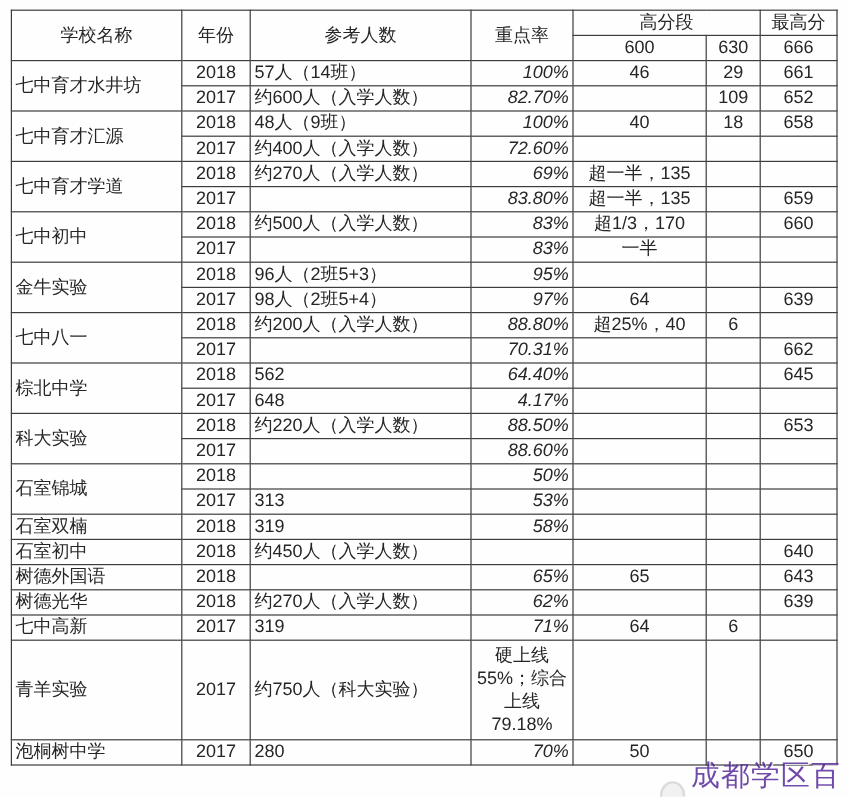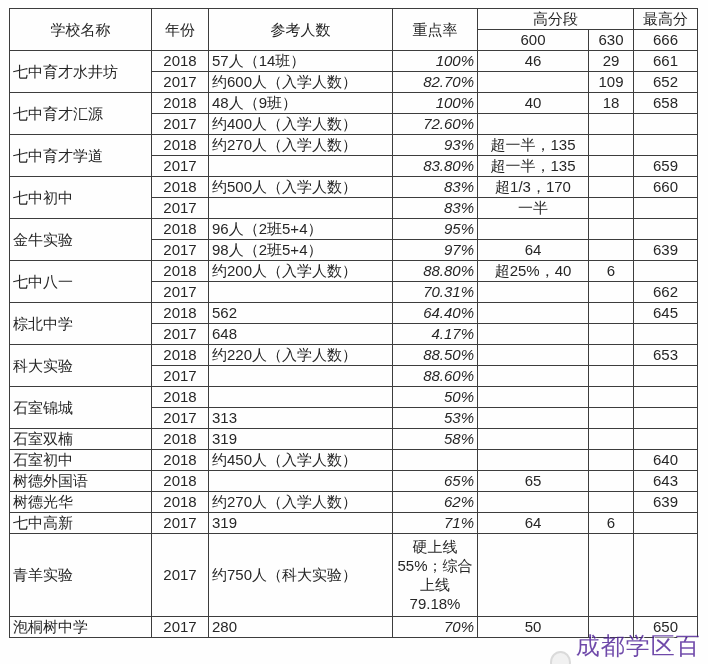--- a/index.html
+++ b/index.html
@@ -126,21 +126,21 @@
           <td class="l">约400人（入学人数）</td>
           <td class="r">72.60%</td>
           <td class="c"></td>
           <td class="c"></td>
           <td class="c"></td>
         </tr>
         <tr>
           <td class="l" rowspan="2">七中育才学道</td>
           <td class="c">2018</td>
           <td class="l">约270人（入学人数）</td>
-          <td class="r">93%</td>
+          <td class="r">69%</td>
           <td class="c">超一半，135</td>
           <td class="c"></td>
           <td class="c"></td>
         </tr>
         <tr>
           <td class="c">2017</td>
           <td class="l"></td>
           <td class="r">83.80%</td>
           <td class="c">超一半，135</td>
           <td class="c"></td>
@@ -159,21 +159,21 @@
           <td class="c">2017</td>
           <td class="l"></td>
           <td class="r">83%</td>
           <td class="c">一半</td>
           <td class="c"></td>
           <td class="c"></td>
         </tr>
         <tr>
           <td class="l" rowspan="2">金牛实验</td>
           <td class="c">2018</td>
-          <td class="l">96人（2班5+4）</td>
+          <td class="l">96人（2班5+3）</td>
           <td class="r">95%</td>
           <td class="c"></td>
           <td class="c"></td>
           <td class="c"></td>
         </tr>
         <tr>
           <td class="c">2017</td>
           <td class="l">98人（2班5+4）</td>
           <td class="r">97%</td>
           <td class="c">64</td>

